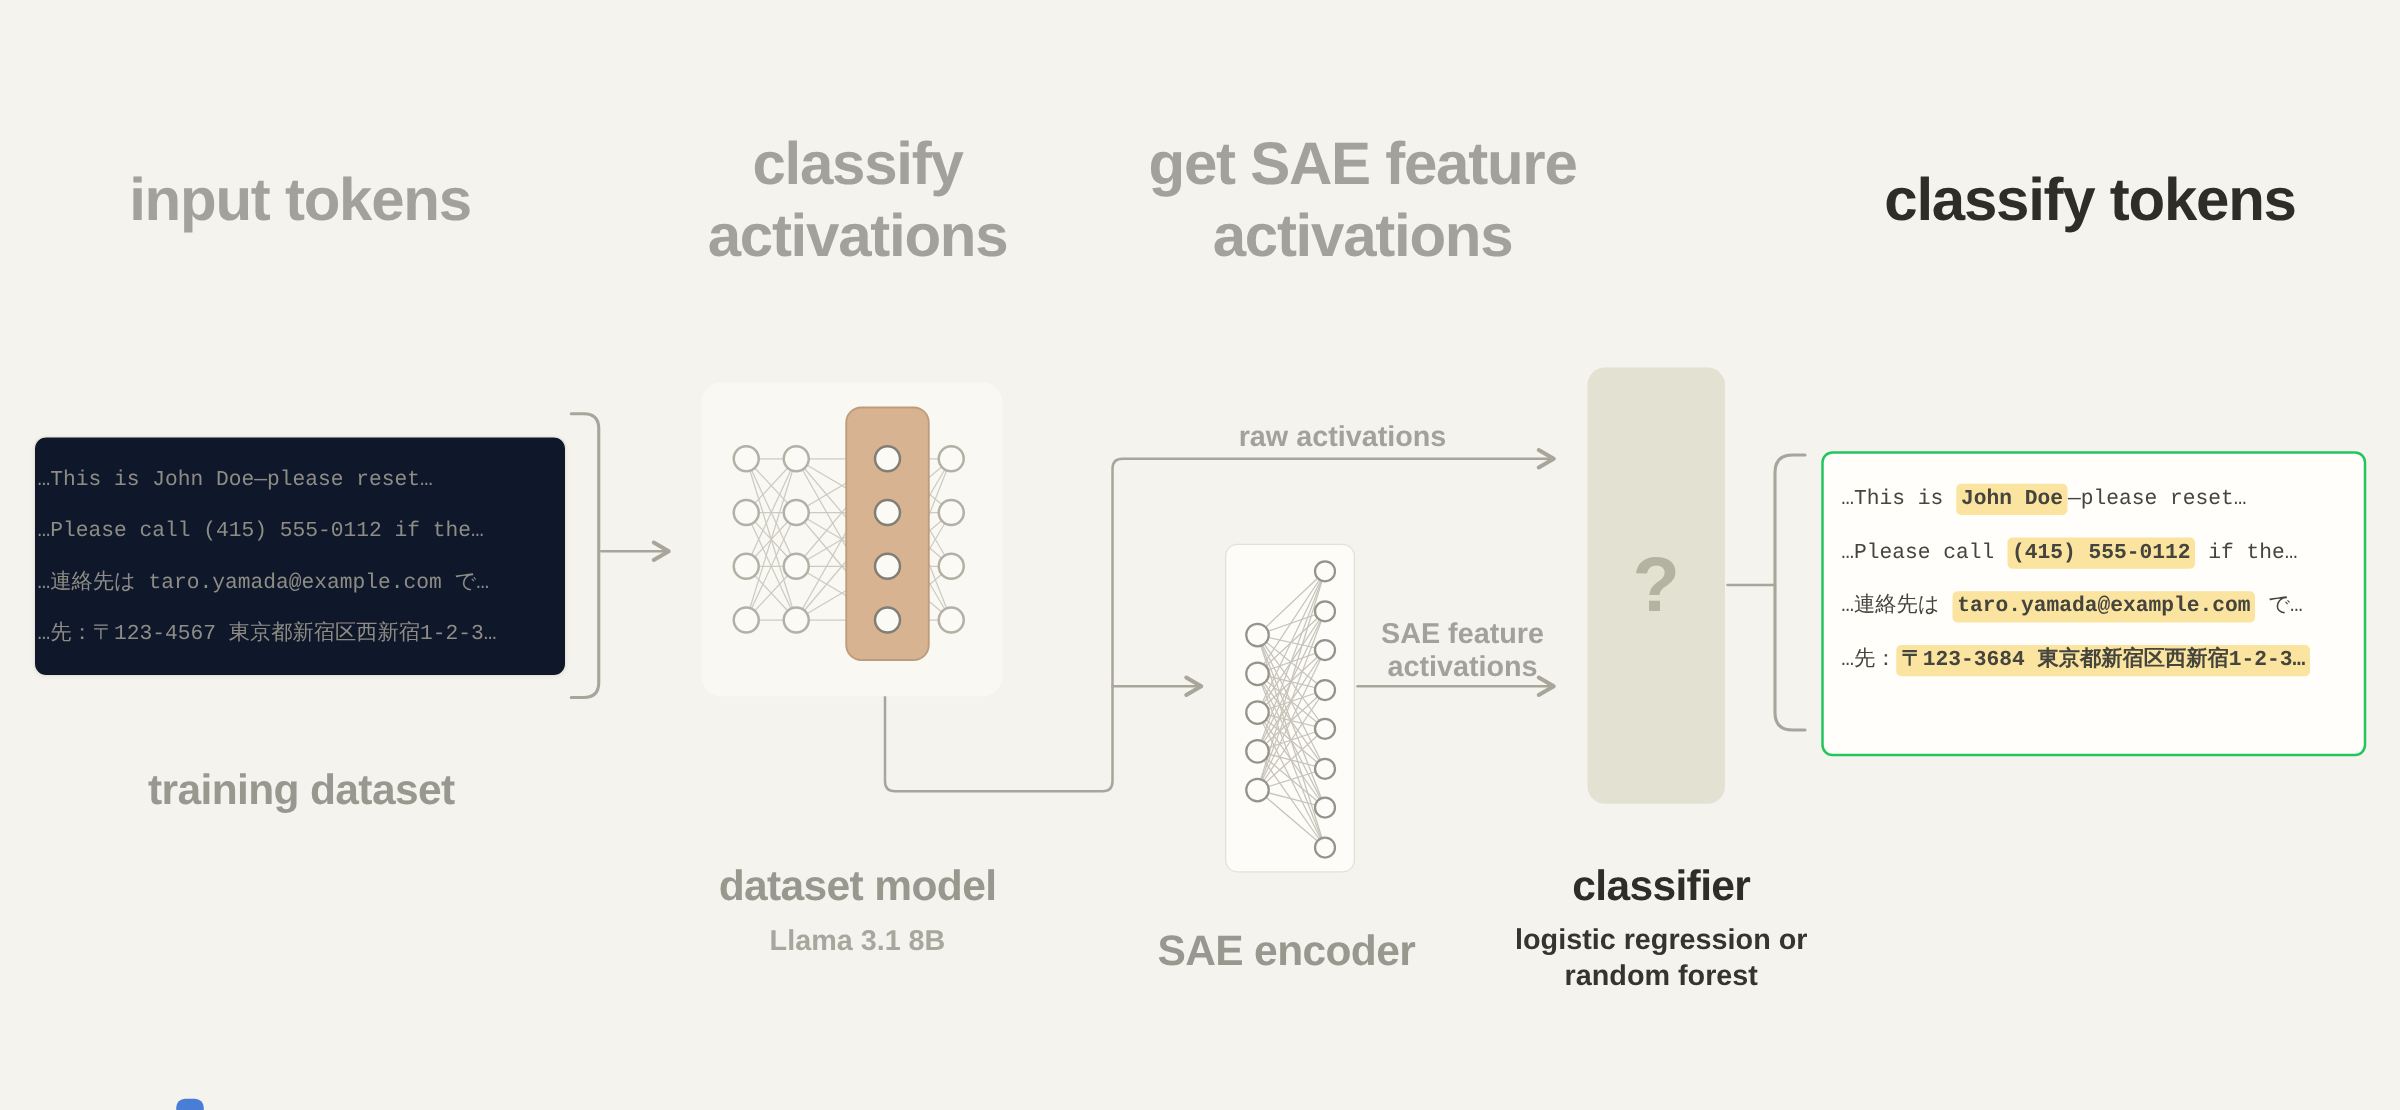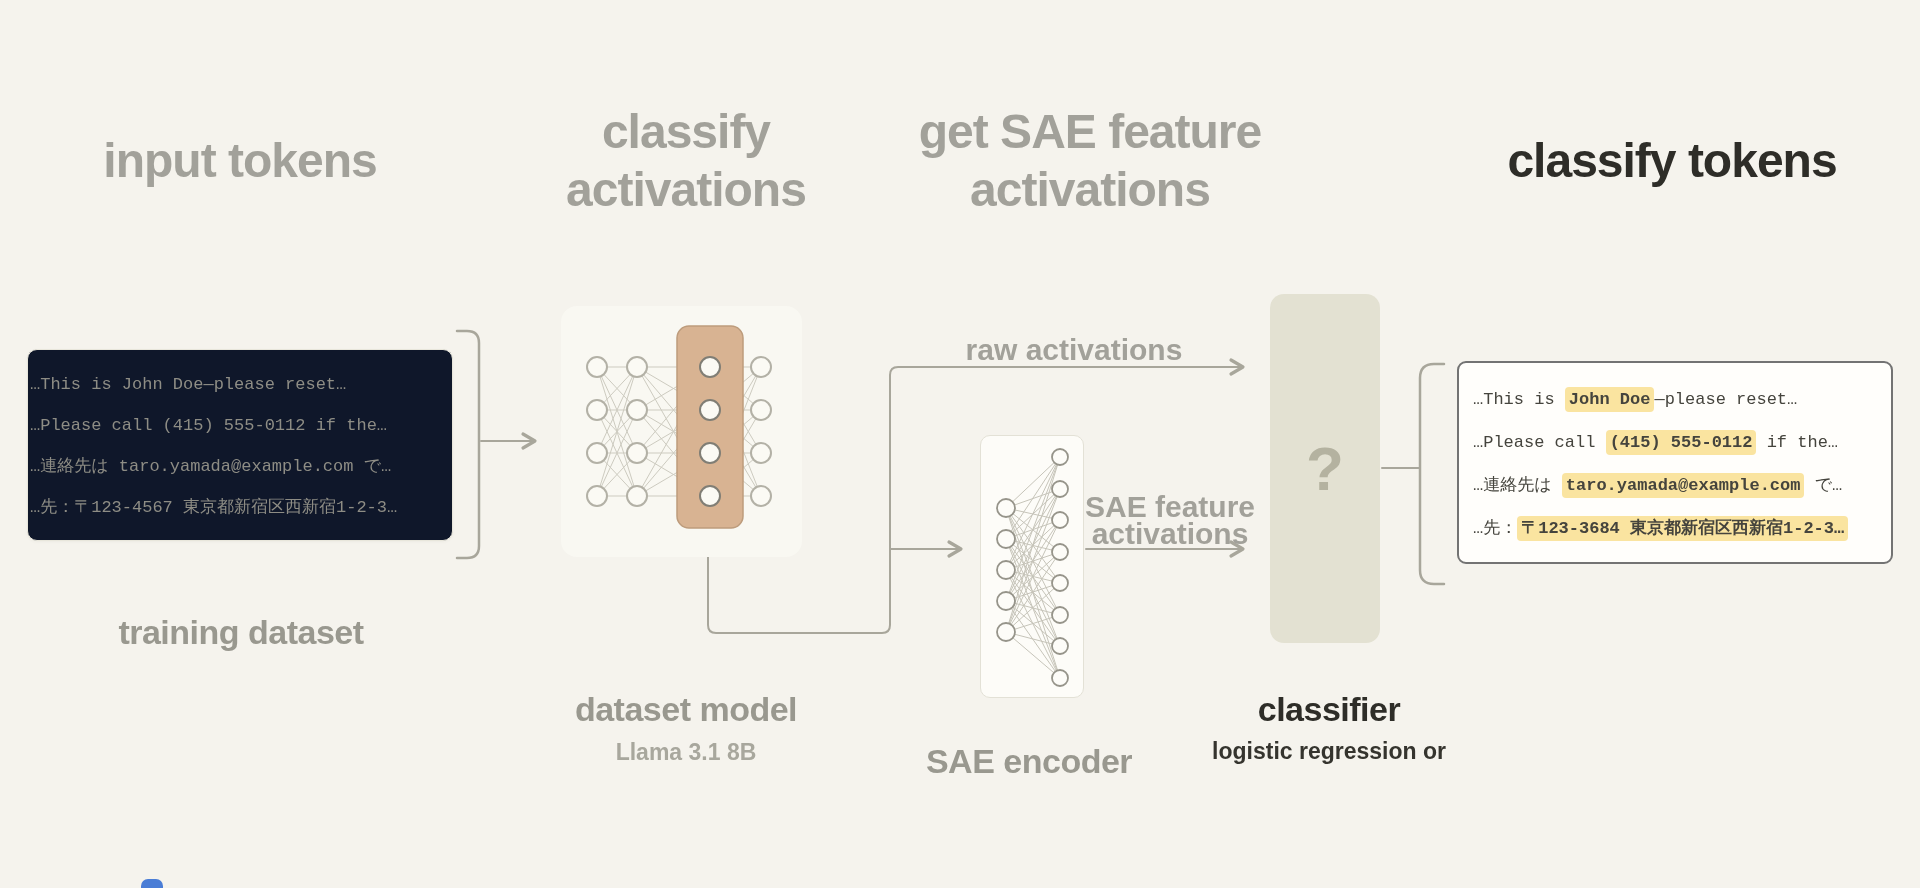--- a/index.html
+++ b/index.html
@@ -24,31 +24,31 @@
        text-align:center;letter-spacing:-1px;}
   .hdr span{display:block;}
   .hdr.dark{color:var(--dark);}
 
   .cap{position:absolute;font-weight:bold;font-size:34px;color:var(--gray-bold);text-align:center;letter-spacing:-0.5px;}
   .cap.dark{color:var(--dark);}
   .subcap{position:absolute;font-weight:600;font-size:23px;color:var(--gray-sub);text-align:center;}
   .subcap.dark{color:var(--dark-sub);font-weight:bold;}
   .subcap span{display:block;line-height:29px;}
 
-  .arrowlabel{position:absolute;font-weight:bold;font-size:30px;color:var(--gray);text-align:center;}
+  .arrowlabel{position:absolute;font-weight:bold;font-size:23px;color:var(--gray);text-align:center;}
   .arrowlabel span{display:block;line-height:27px;}
 
   .panel{position:absolute;white-space:nowrap;overflow:hidden;
          font-family:"Liberation Mono","DejaVu Sans Mono",monospace;font-size:17px;}
   .panel .line{line-height:41px;height:41px;}
   .input-panel{left:27px;top:349px;width:426px;height:192px;background:#0f172a;
                border:1px solid #e8e6db;border-radius:10px;padding:14px 2px;color:var(--mono-gray);
                box-shadow:0 1px 3px rgba(80,75,60,0.05);}
-  .output-panel{left:1457px;top:361px;width:436px;height:203px;background:#fffefb;
-                border:2px solid #737373;border-radius:9px;padding:15px 14px;color:var(--mono-dark);}
+  .output-panel{left:1457px;top:361px;width:436px;height:244px;background:#fffefb;
+                border:2px solid #22c55e;border-radius:9px;padding:15px 14px;color:var(--mono-dark);}
   .output-panel .line{line-height:43px;height:43px;}
   .pii{background:var(--hl);font-weight:bold;padding:3px 4px;border-radius:4px;}
 
   .card{position:absolute;border-radius:16px;}
   .sidecar-card{left:561px;top:306px;width:241px;height:251px;background:#f9f8f2;}
   .sae-card{left:980px;top:435px;width:104px;height:263px;background:#fdfcf8;
             border:1px solid #e3e1d6;border-radius:10px;}
   .classifier-card{left:1270px;top:294px;width:110px;height:349px;background:#e3e1d2;border-radius:14px;
                    display:flex;align-items:center;justify-content:center;}
   .qmark{font-size:62px;font-weight:bold;color:#b4b2a0;}
@@ -240,20 +240,21 @@
     <span>SAE feature</span>
     <span>activations</span>
   </div>
 
   <div class="card classifier-card">
     <span class="qmark">?</span>
   </div>
   <div class="cap dark" style="left:1129px;top:690px;width:400px">classifier</div>
   <div class="subcap dark" style="left:1129px;top:737px;width:400px">
     <span>logistic regression or</span>
+    <span>random forest</span>
   </div>
 
   <div class="panel output-panel">
     <div class="line"><span>…This is </span><span class="pii">John Doe</span><span>—please reset…</span></div>
     <div class="line"><span>…Please call </span><span class="pii">(415) 555-0112</span><span> if the…</span></div>
     <div class="line"><span>…連絡先は </span><span class="pii">taro.yamada@example.com</span><span> で…</span></div>
     <div class="line"><span>…先：</span><span class="pii">〒123-3684 東京都新宿区西新宿1-2-3…</span><span></span></div>
   </div>
 
   <div class="blue-artifact"></div>

